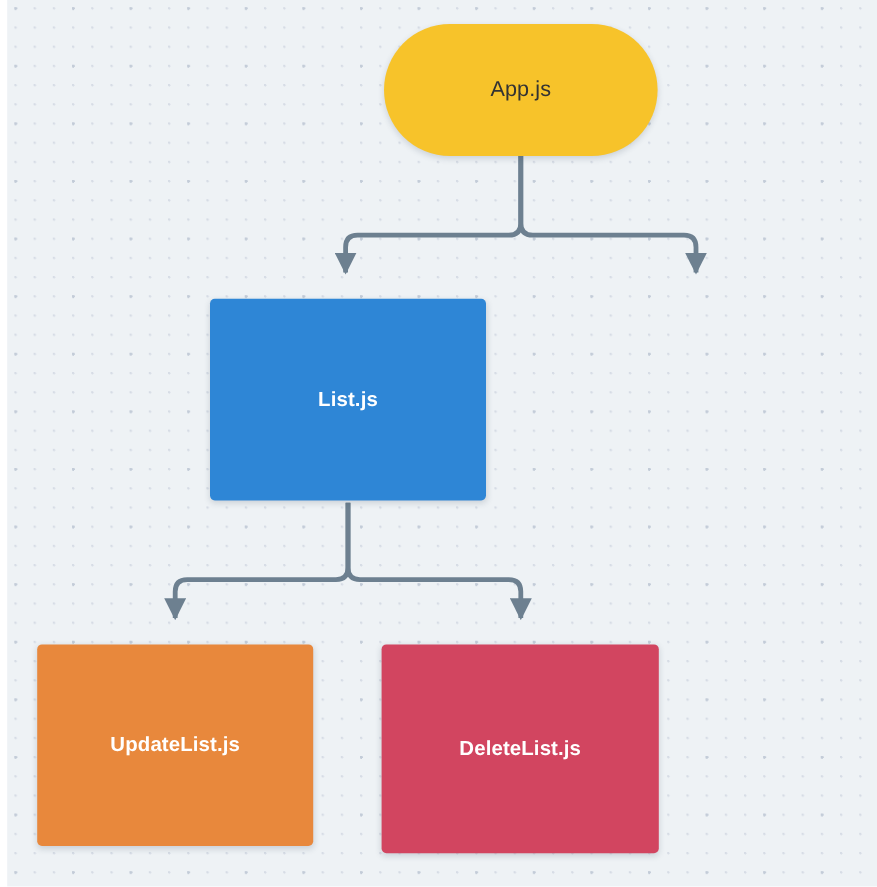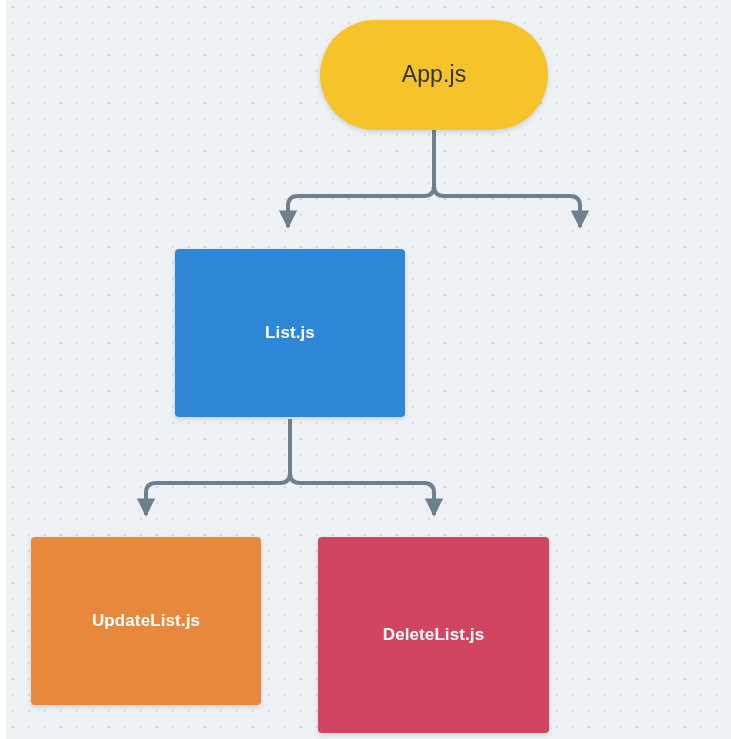--- a/index.html
+++ b/index.html
@@ -54,21 +54,21 @@
     display: block;
     line-height: 1.2;
     letter-spacing: 0.1px;
     white-space: nowrap;
   }
   
   .node.root {
     border-radius: 999px;
   }
   .node.root .node-label {
-    font-size: 23px;
+    font-size: 18px;
     font-weight: 400;
     color: #333333;
   }
   
   .node.box {
     border-radius: 4px;
   }
   .node.box .node-label {
     font-size: 17px;
     font-weight: 700;
@@ -104,17 +104,17 @@
 
   <div class="node box" style="left:175px; top:249px; width:230px; height:168px; background:#2e86d6;">
     <span class="node-label" style="color: rgb(255, 255, 255);">List.js</span>
   </div>
 
 
   <div class="node box" style="left:31px; top:537px; width:230px; height:168px; background:#e8883c;">
     <span class="node-label" style="color: rgb(255, 255, 255);">UpdateList.js</span>
   </div>
 
-  <div class="node box" style="left:318px; top:537px; width:231px; height:196px; background:#d24560;">
+  <div class="node box" style="left:318px; top:537px; width:231px; height:174px; background:#d24560;">
     <span class="node-label" style="color: rgb(255, 255, 255);">DeleteList.js</span>
   </div>
 
 </div>
 
 </body></html>

